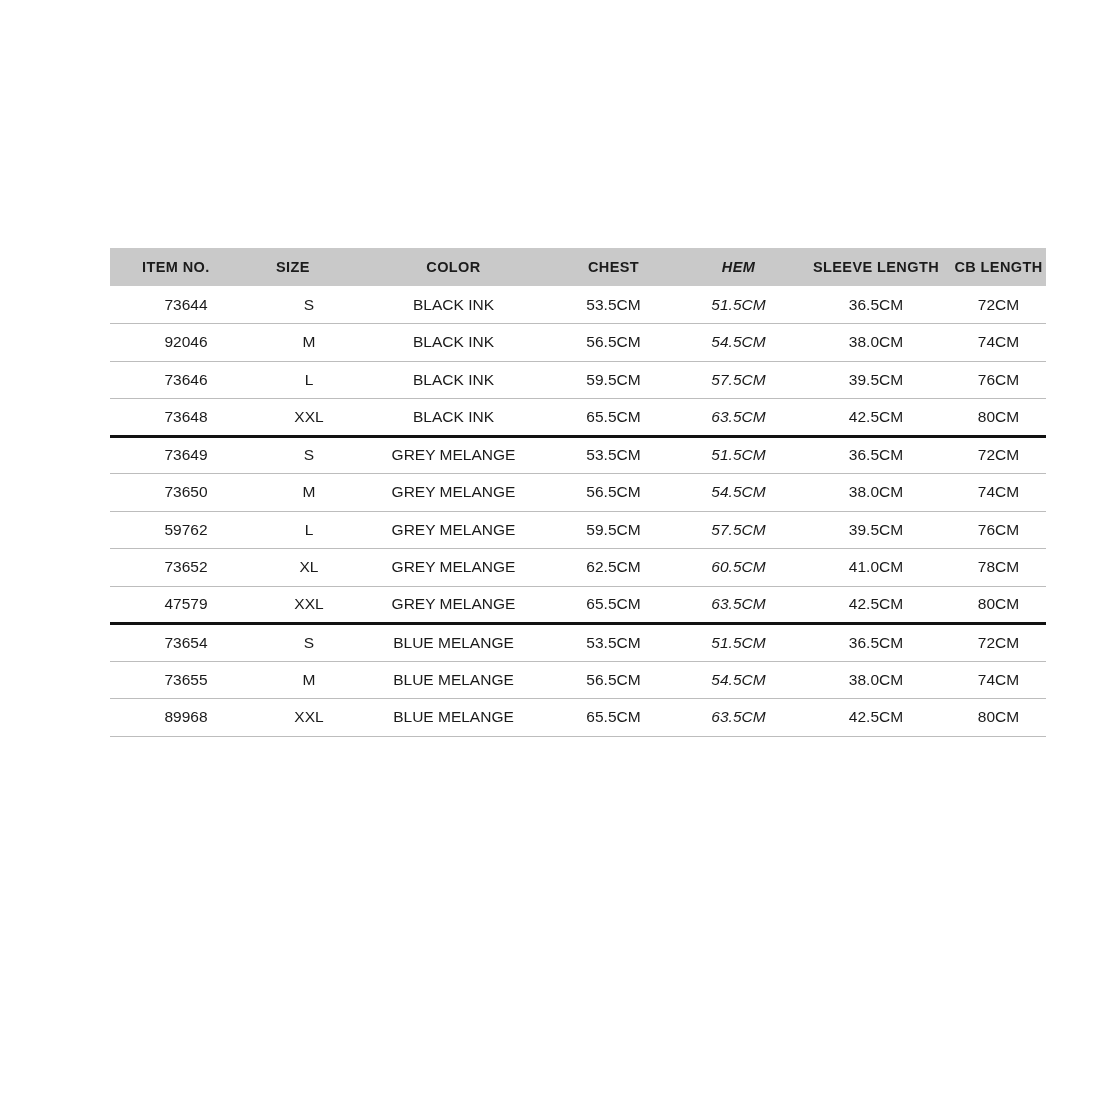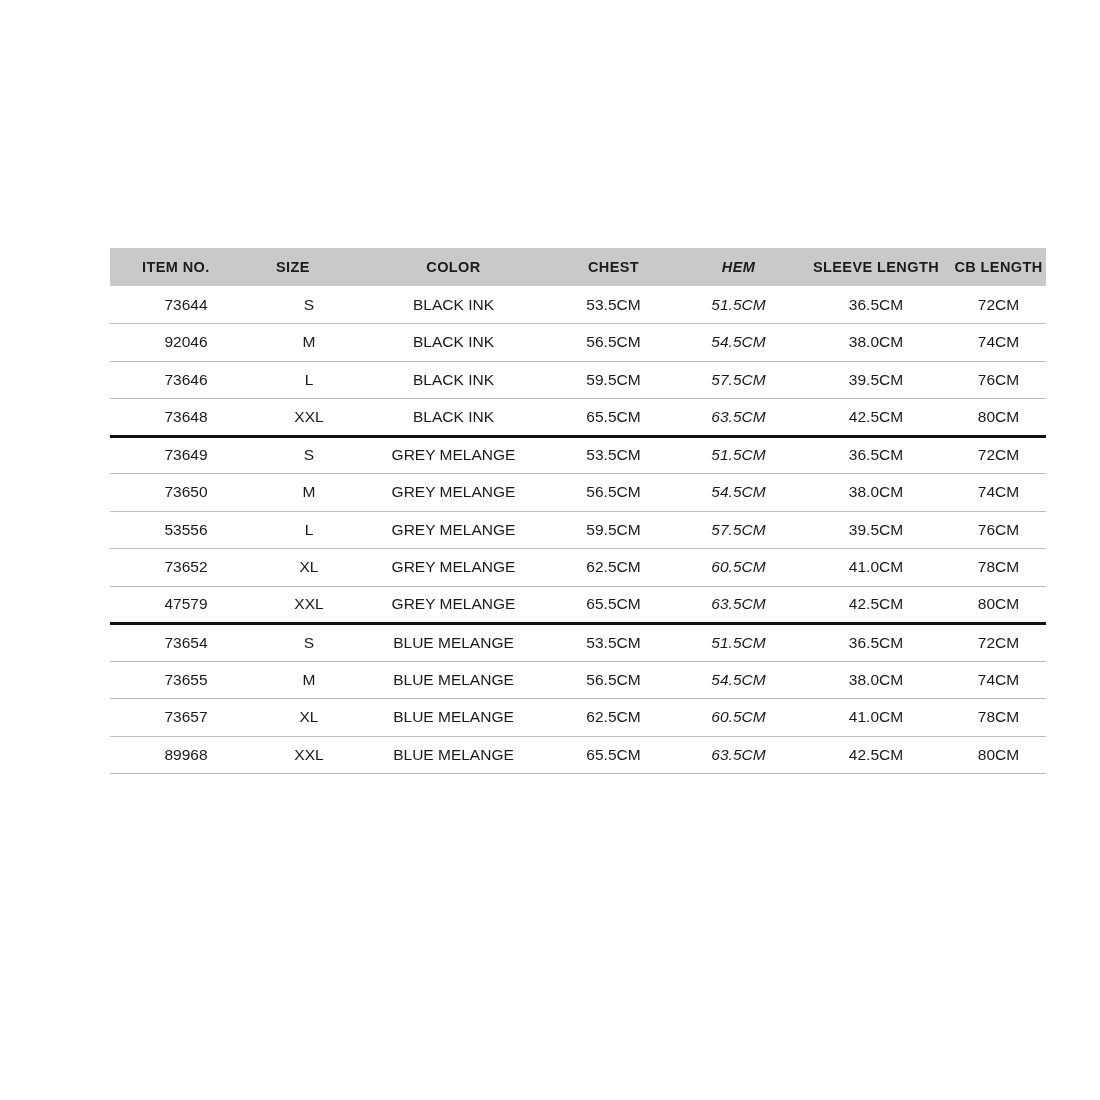--- a/index.html
+++ b/index.html
@@ -154,21 +154,21 @@
         <tr>
           <td class="col-item">73650</td>
           <td class="col-size">M</td>
           <td class="col-color">GREY MELANGE</td>
           <td class="col-chest">56.5CM</td>
           <td class="col-hem">54.5CM</td>
           <td class="col-sleeve">38.0CM</td>
           <td class="col-cb">74CM</td>
         </tr>
         <tr>
-          <td class="col-item">53556</td>
+          <td class="col-item">59762</td>
           <td class="col-size">L</td>
           <td class="col-color">GREY MELANGE</td>
           <td class="col-chest">59.5CM</td>
           <td class="col-hem">57.5CM</td>
           <td class="col-sleeve">39.5CM</td>
           <td class="col-cb">76CM</td>
         </tr>
         <tr>
           <td class="col-item">73652</td>
           <td class="col-size">XL</td>
@@ -197,29 +197,20 @@
           <td class="col-cb">72CM</td>
         </tr>
         <tr>
           <td class="col-item">73655</td>
           <td class="col-size">M</td>
           <td class="col-color">BLUE MELANGE</td>
           <td class="col-chest">56.5CM</td>
           <td class="col-hem">54.5CM</td>
           <td class="col-sleeve">38.0CM</td>
           <td class="col-cb">74CM</td>
-        </tr>
-        <tr>
-          <td class="col-item">73657</td>
-          <td class="col-size">XL</td>
-          <td class="col-color">BLUE MELANGE</td>
-          <td class="col-chest">62.5CM</td>
-          <td class="col-hem">60.5CM</td>
-          <td class="col-sleeve">41.0CM</td>
-          <td class="col-cb">78CM</td>
         </tr>
         <tr class=" last-row">
           <td class="col-item">89968</td>
           <td class="col-size">XXL</td>
           <td class="col-color">BLUE MELANGE</td>
           <td class="col-chest">65.5CM</td>
           <td class="col-hem">63.5CM</td>
           <td class="col-sleeve">42.5CM</td>
           <td class="col-cb">80CM</td>
         </tr>

